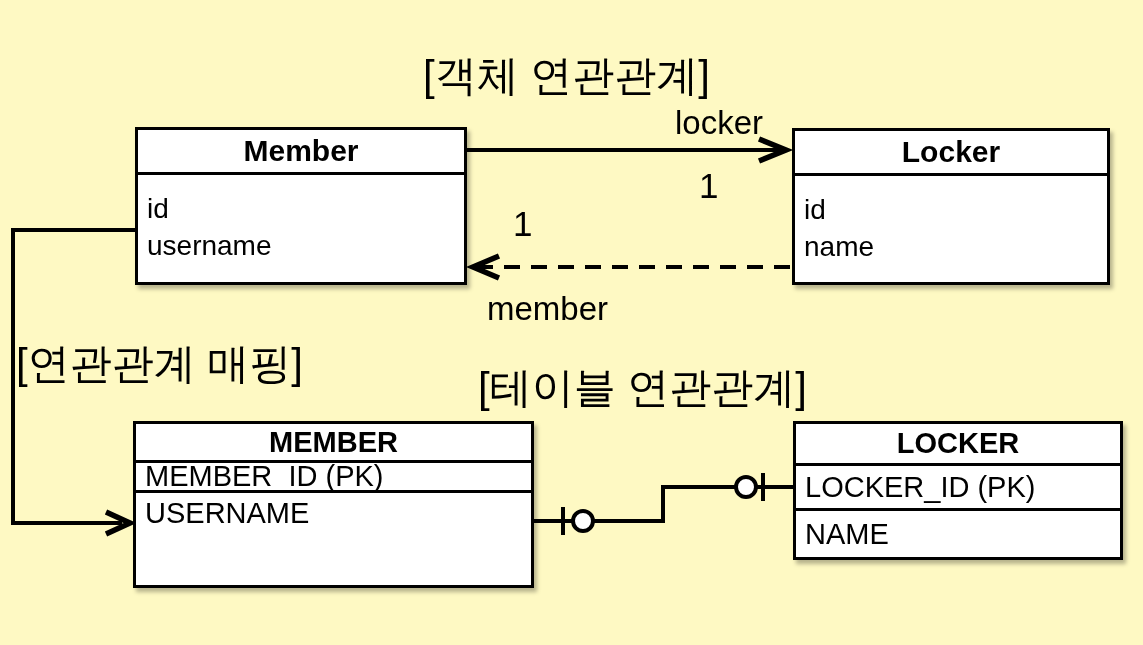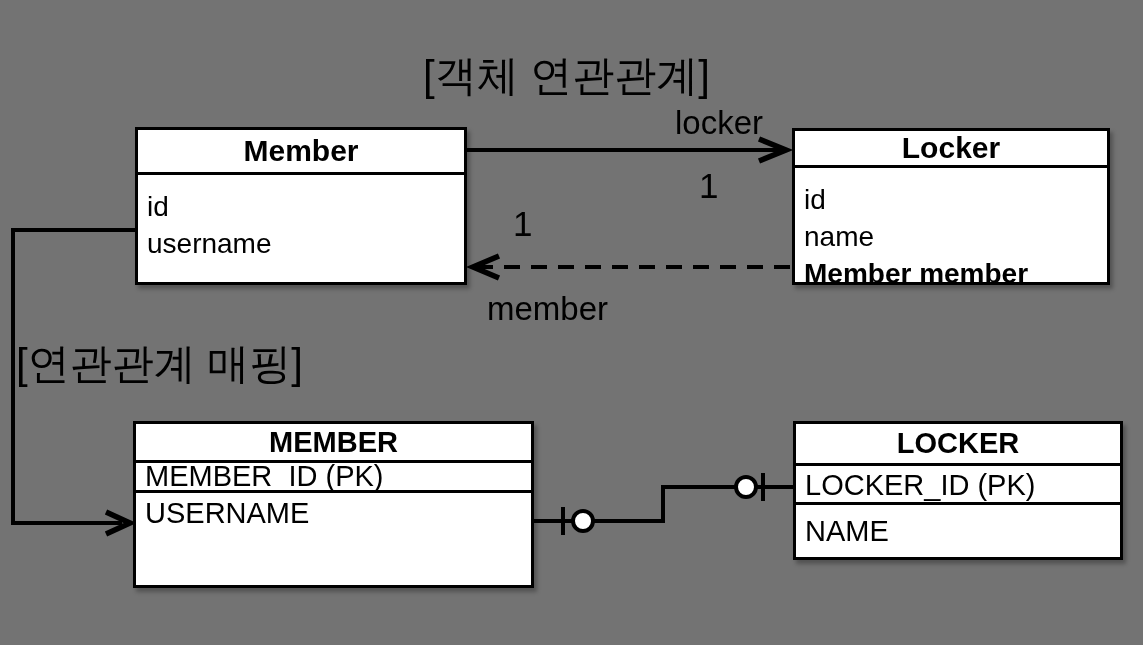--- a/index.html
+++ b/index.html
@@ -3,21 +3,21 @@
 <meta charset="utf-8">
 <style>
   * { margin: 0; padding: 0; box-sizing: border-box; }
   html, body { background: #ffffff; }
   body { font-family: "Liberation Sans", "DejaVu Sans", sans-serif; color: #000; }
 
   .canvas {
     position: relative;
     width: 1143px;
     height: 645px;
-    background: #737373;
+    background: #fef9c3;
     overflow: hidden;
   }
 
   .svg-layer {
     position: absolute;
     left: 0; top: 0;
     width: 1143px; height: 645px;
     pointer-events: none;
   }
 
@@ -41,40 +41,40 @@
   .rowline {
     padding-left: 9px;
     white-space: nowrap;
     overflow: hidden;
   }
   .bold { font-weight: bold; }
 
   
   .class-box { font-size: 28px; }
   .class-box .node-header { height: 45px; font-size: 30px; }
-  .class-body { padding-top: 5px; margin-top: 8px; }
+  .class-body { padding-top: 15px; }
   .class-body .rowline { line-height: 37px; }
 
   #member-class { left: 135px; top: 127px; width: 332px; height: 158px; }
   #locker-class { left: 792px; top: 128px; width: 318px; height: 157px; }
 
   
   .table-box { font-size: 29px; }
   .table-box .node-header { font-size: 29px; }
   .table-row { border-bottom: 3px solid #000; display: flex; align-items: center; }
 
   #member-table { left: 133px; top: 421px; width: 401px; height: 167px; }
   #member-table .node-header { height: 39px; }
   #member-table .table-row { height: 30px; }
   #member-table .table-body { padding-top: 2px; }
   #member-table .table-body .rowline { line-height: 37px; }
 
   #locker-table { left: 793px; top: 421px; width: 330px; height: 139px; }
   #locker-table .node-header { height: 42px; }
-  #locker-table .table-row { height: 39px; align-items: flex-end; }
+  #locker-table .table-row { height: 45px; }
   #locker-table .table-body { display: flex; align-items: center; flex: 1; }
 
   
   .klabel {
     position: absolute;
     font-size: 42px;
     white-space: nowrap;
     letter-spacing: 0px;
   }
   .rel-label {
@@ -115,40 +115,40 @@
 
     <path d="M534 521 H663 V487 H793" stroke="#000" stroke-width="4" fill="none"></path>
     <path d="M563 507 V535" stroke="#000" stroke-width="4" fill="none"></path>
     <circle cx="583" cy="521" r="10" stroke="#000" stroke-width="4" fill="#fff"></circle>
     <circle cx="746" cy="487" r="10" stroke="#000" stroke-width="4" fill="#fff"></circle>
     <path d="M763 473 V501" stroke="#000" stroke-width="4" fill="none"></path>
   </svg>
 
   <div class="klabel" id="label-object-assoc">[객체 연관관계]</div>
   <div class="klabel" id="label-mapping">[연관관계 매핑]</div>
+  <div class="klabel" id="label-table-assoc">[테이블 연관관계]</div>
 
   <div class="rel-label" id="label-locker-rel">locker</div>
   <div class="rel-label" id="label-member-rel">member</div>
   <div class="mult-label" id="mult-locker-side">1</div>
   <div class="mult-label" id="mult-member-side">1</div>
 
   <div class="node class-box" id="member-class">
     <div class="node-header">Member</div>
     <div class="class-body">
       <div class="rowline">id</div>
       <div class="rowline">username</div>
     </div>
   </div>
 
   <div class="node class-box" id="locker-class">
     <div class="node-header">Locker</div>
     <div class="class-body">
       <div class="rowline">id</div>
       <div class="rowline">name</div>
-      <div class="rowline bold">Member member</div>
     </div>
   </div>
 
   <div class="node table-box" id="member-table">
     <div class="node-header">MEMBER</div>
     <div class="table-row">
       <div class="rowline">MEMBER_ID (PK)</div>
     </div>
     <div class="table-body">
       <div class="rowline">USERNAME</div>

